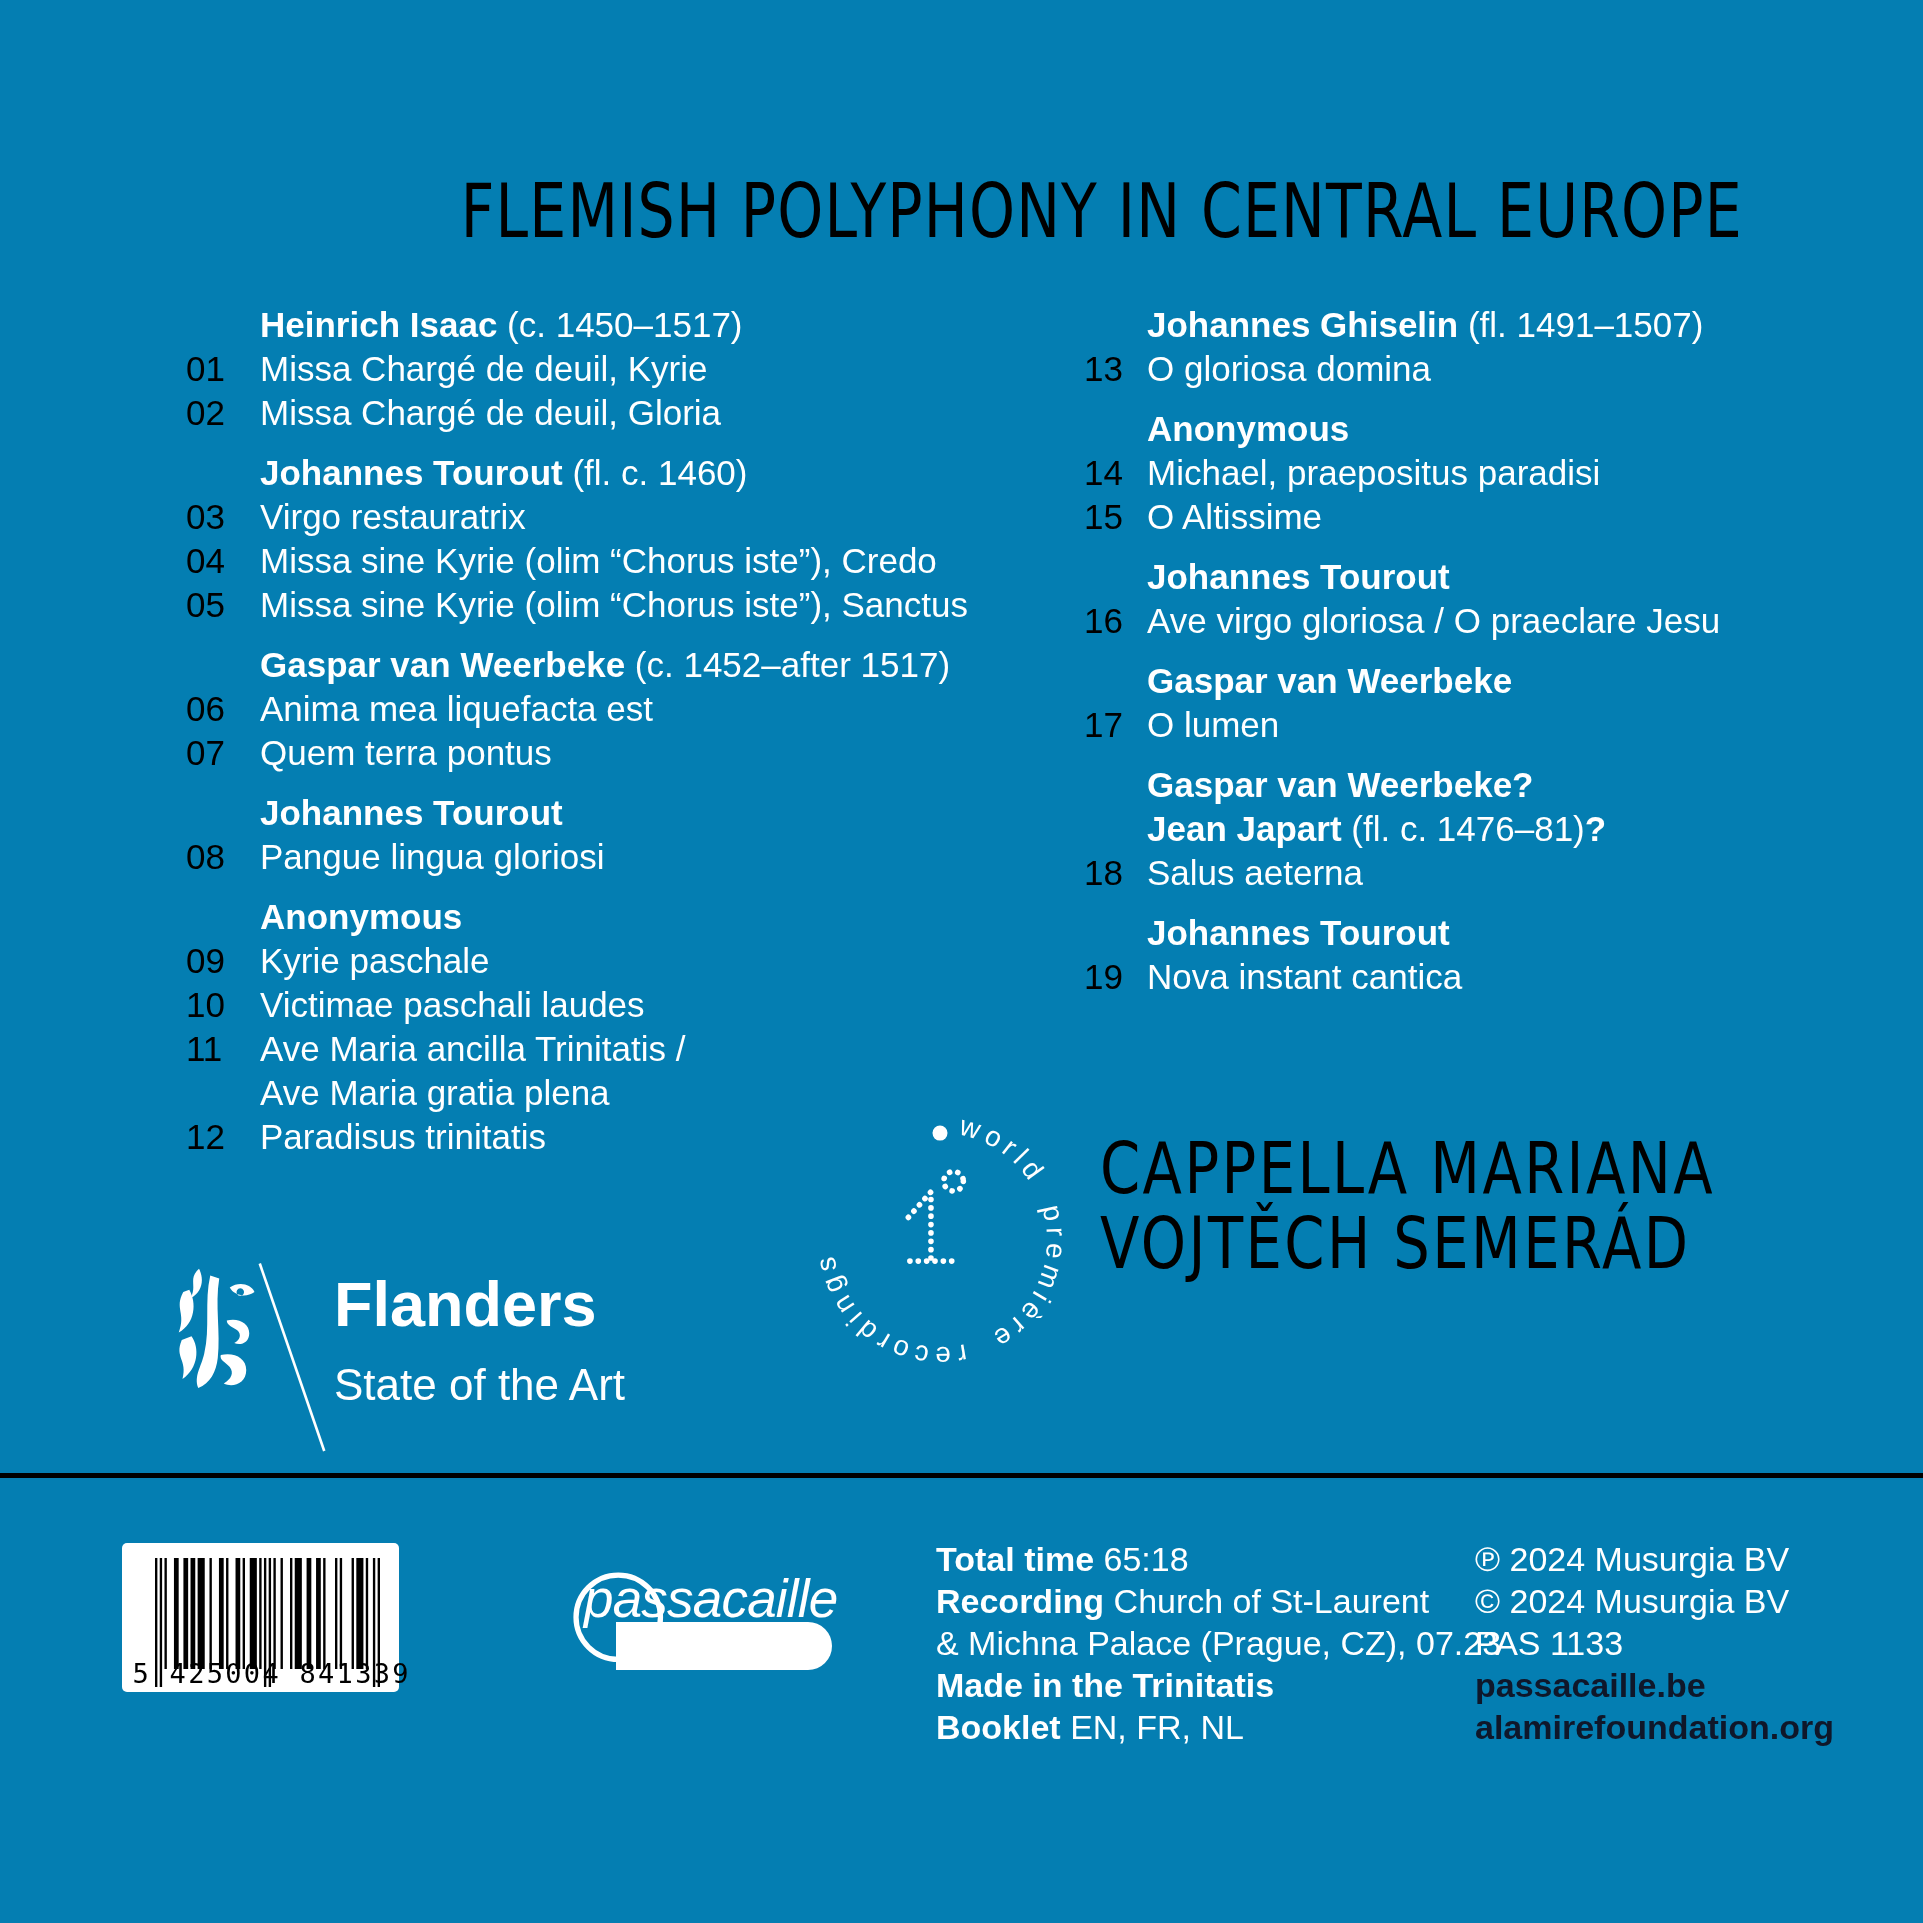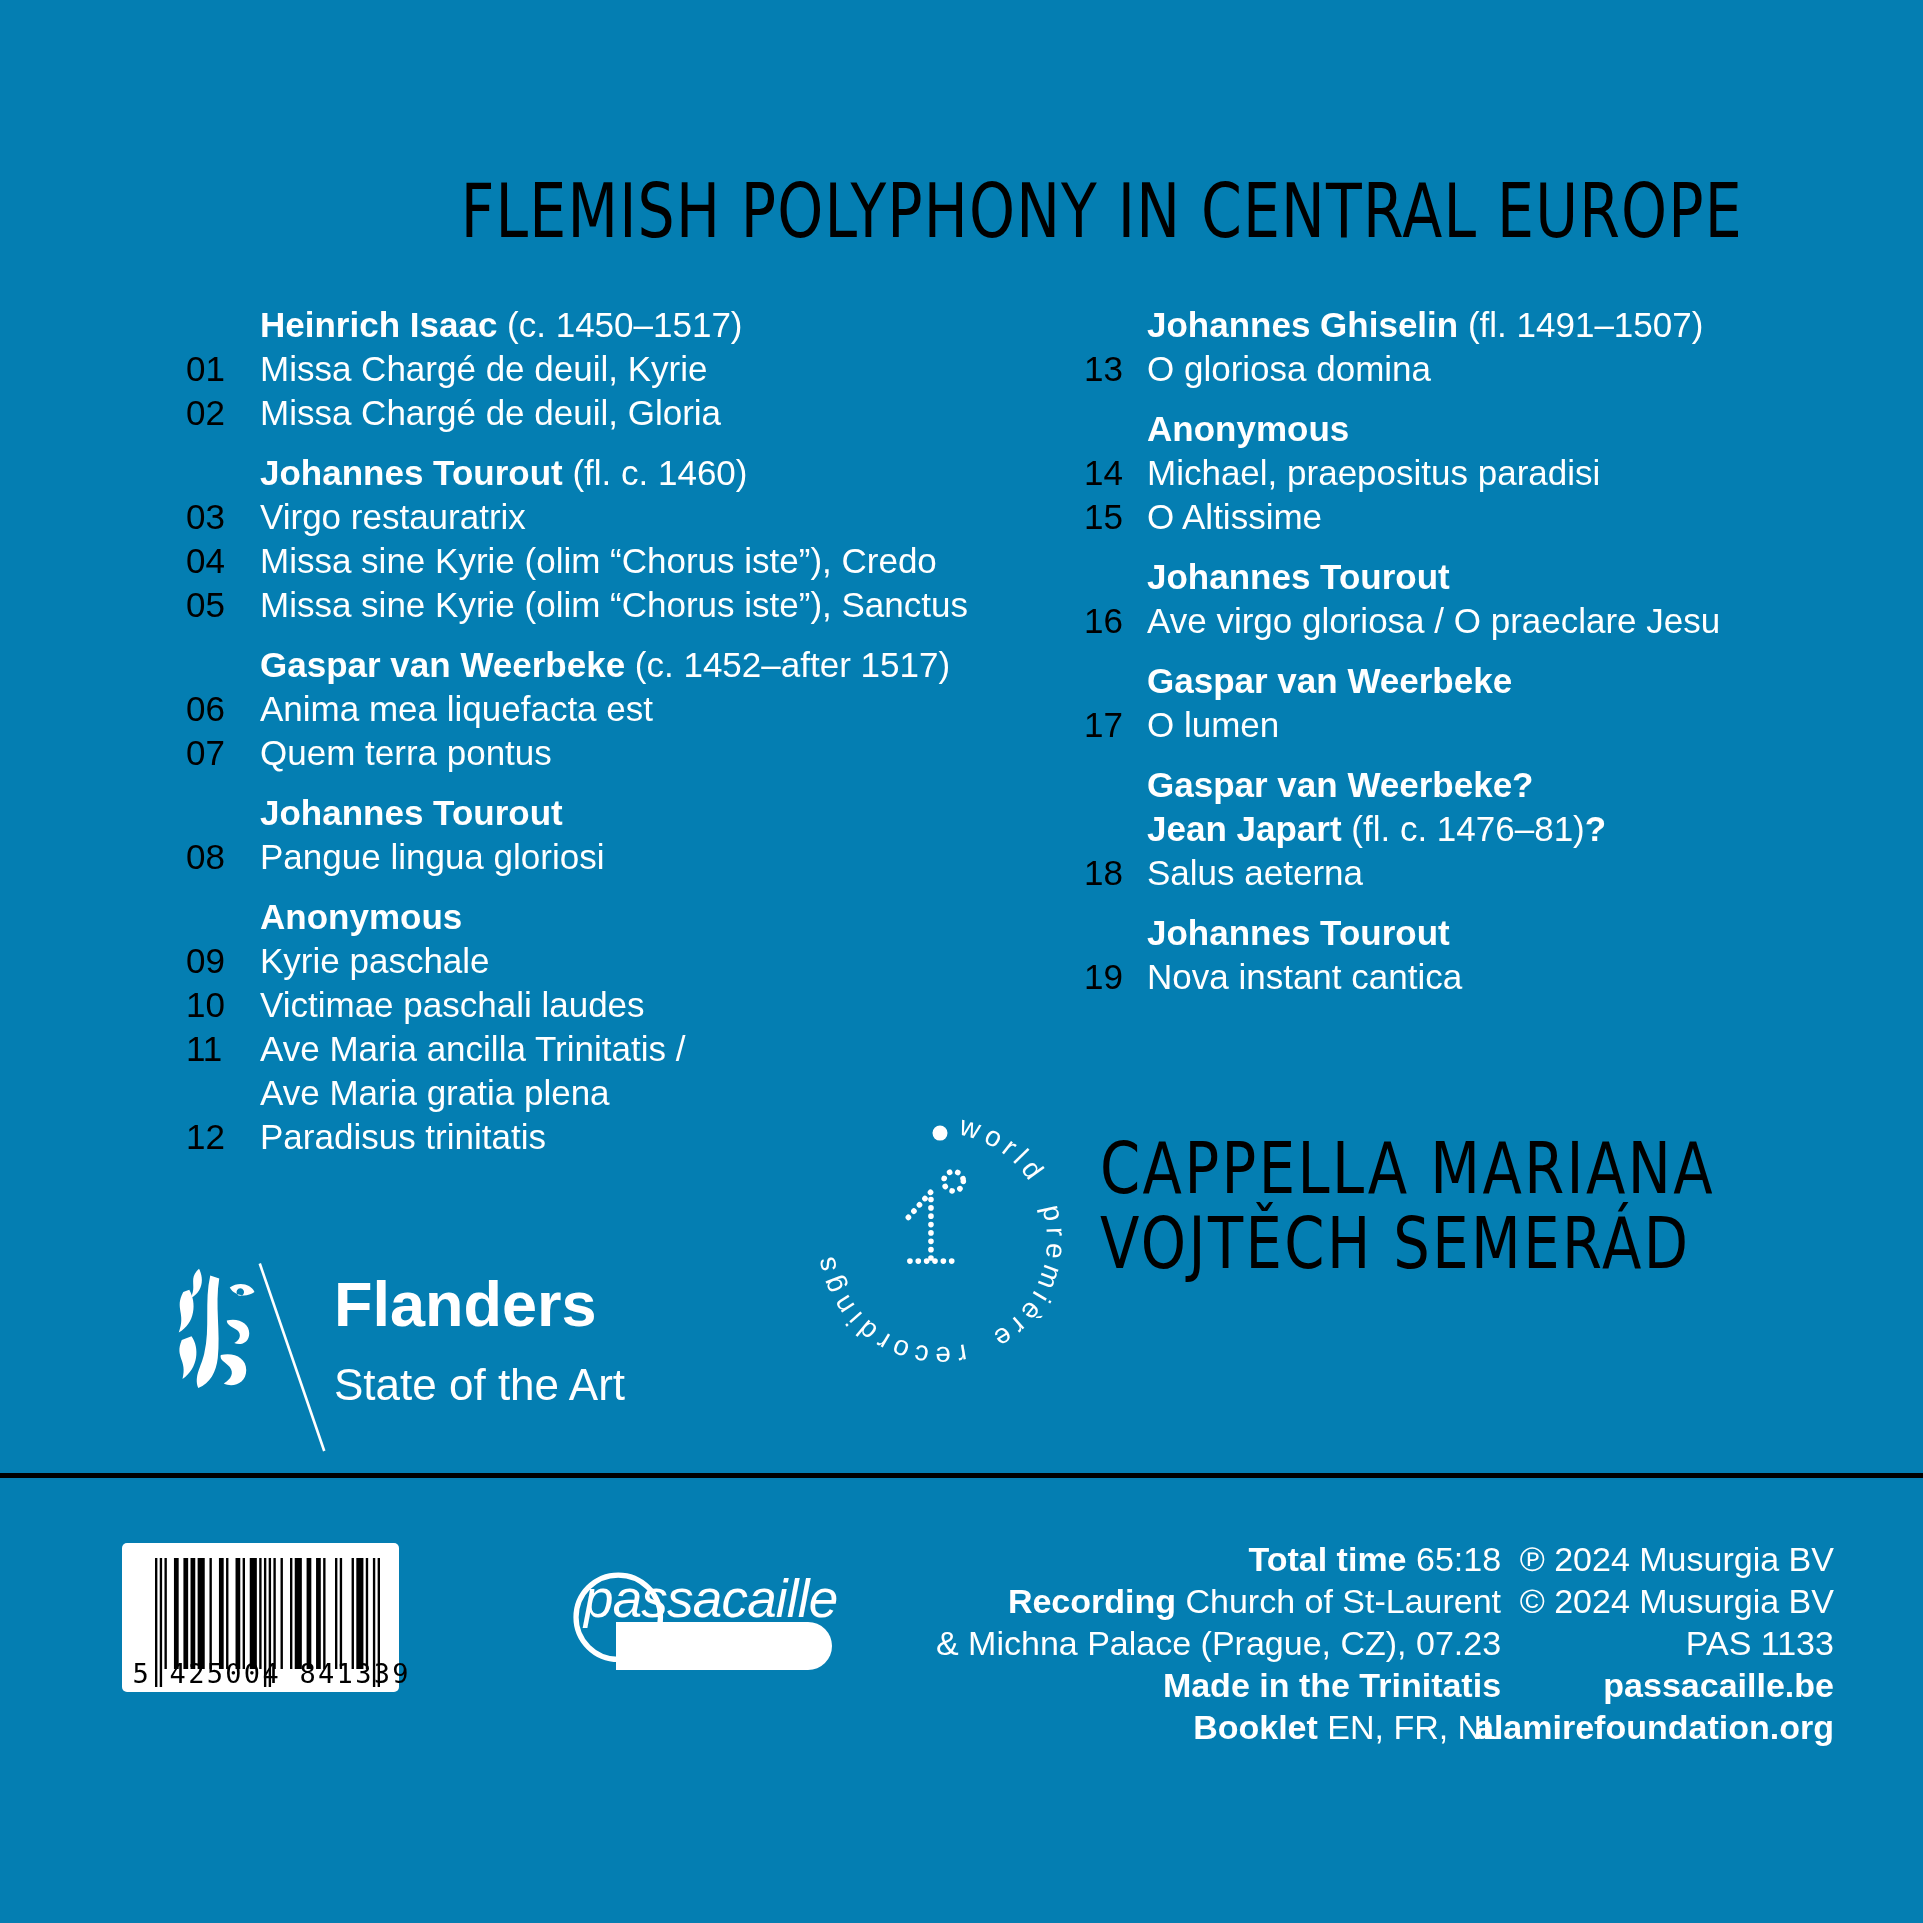--- a/index.html
+++ b/index.html
@@ -61,25 +61,25 @@
     font-size:27px;letter-spacing:2.3px;color:#000;white-space:nowrap;
   }
   
   #passa-circle{left:570px;top:1569px;width:98px;height:98px;}
   #passa-bar{left:616px;top:1622px;width:216px;height:48px;background:#fff;border-radius:0 24px 24px 0;}
   #passa-word{
     left:584px;top:1572px;font-size:53px;color:#fff;font-style:italic;
     letter-spacing:-0.8px;white-space:nowrap;line-height:1;
   }
   
-  .foot{font-size:34px;line-height:42px;color:#fff;white-space:nowrap;text-align:right;}
+  .foot{font-size:34px;line-height:42px;color:#fff;white-space:nowrap;}
   #credits{left:936px;top:1538px;}
   #rights{left:1475px;top:1538px;}
   .foot b{font-weight:700;}
-  .foot .dark{color:#ffffff;font-weight:700;}
+  .foot .dark{color:#0f172a;font-weight:700;}
 </style>
 </head>
 <body>
 
 <div id="page">
 
   <div class="abs" id="title-wrap">
     <span class="thin">FLEMISH POLYPHONY IN CENTRAL EUROPE</span>
   </div>
 

